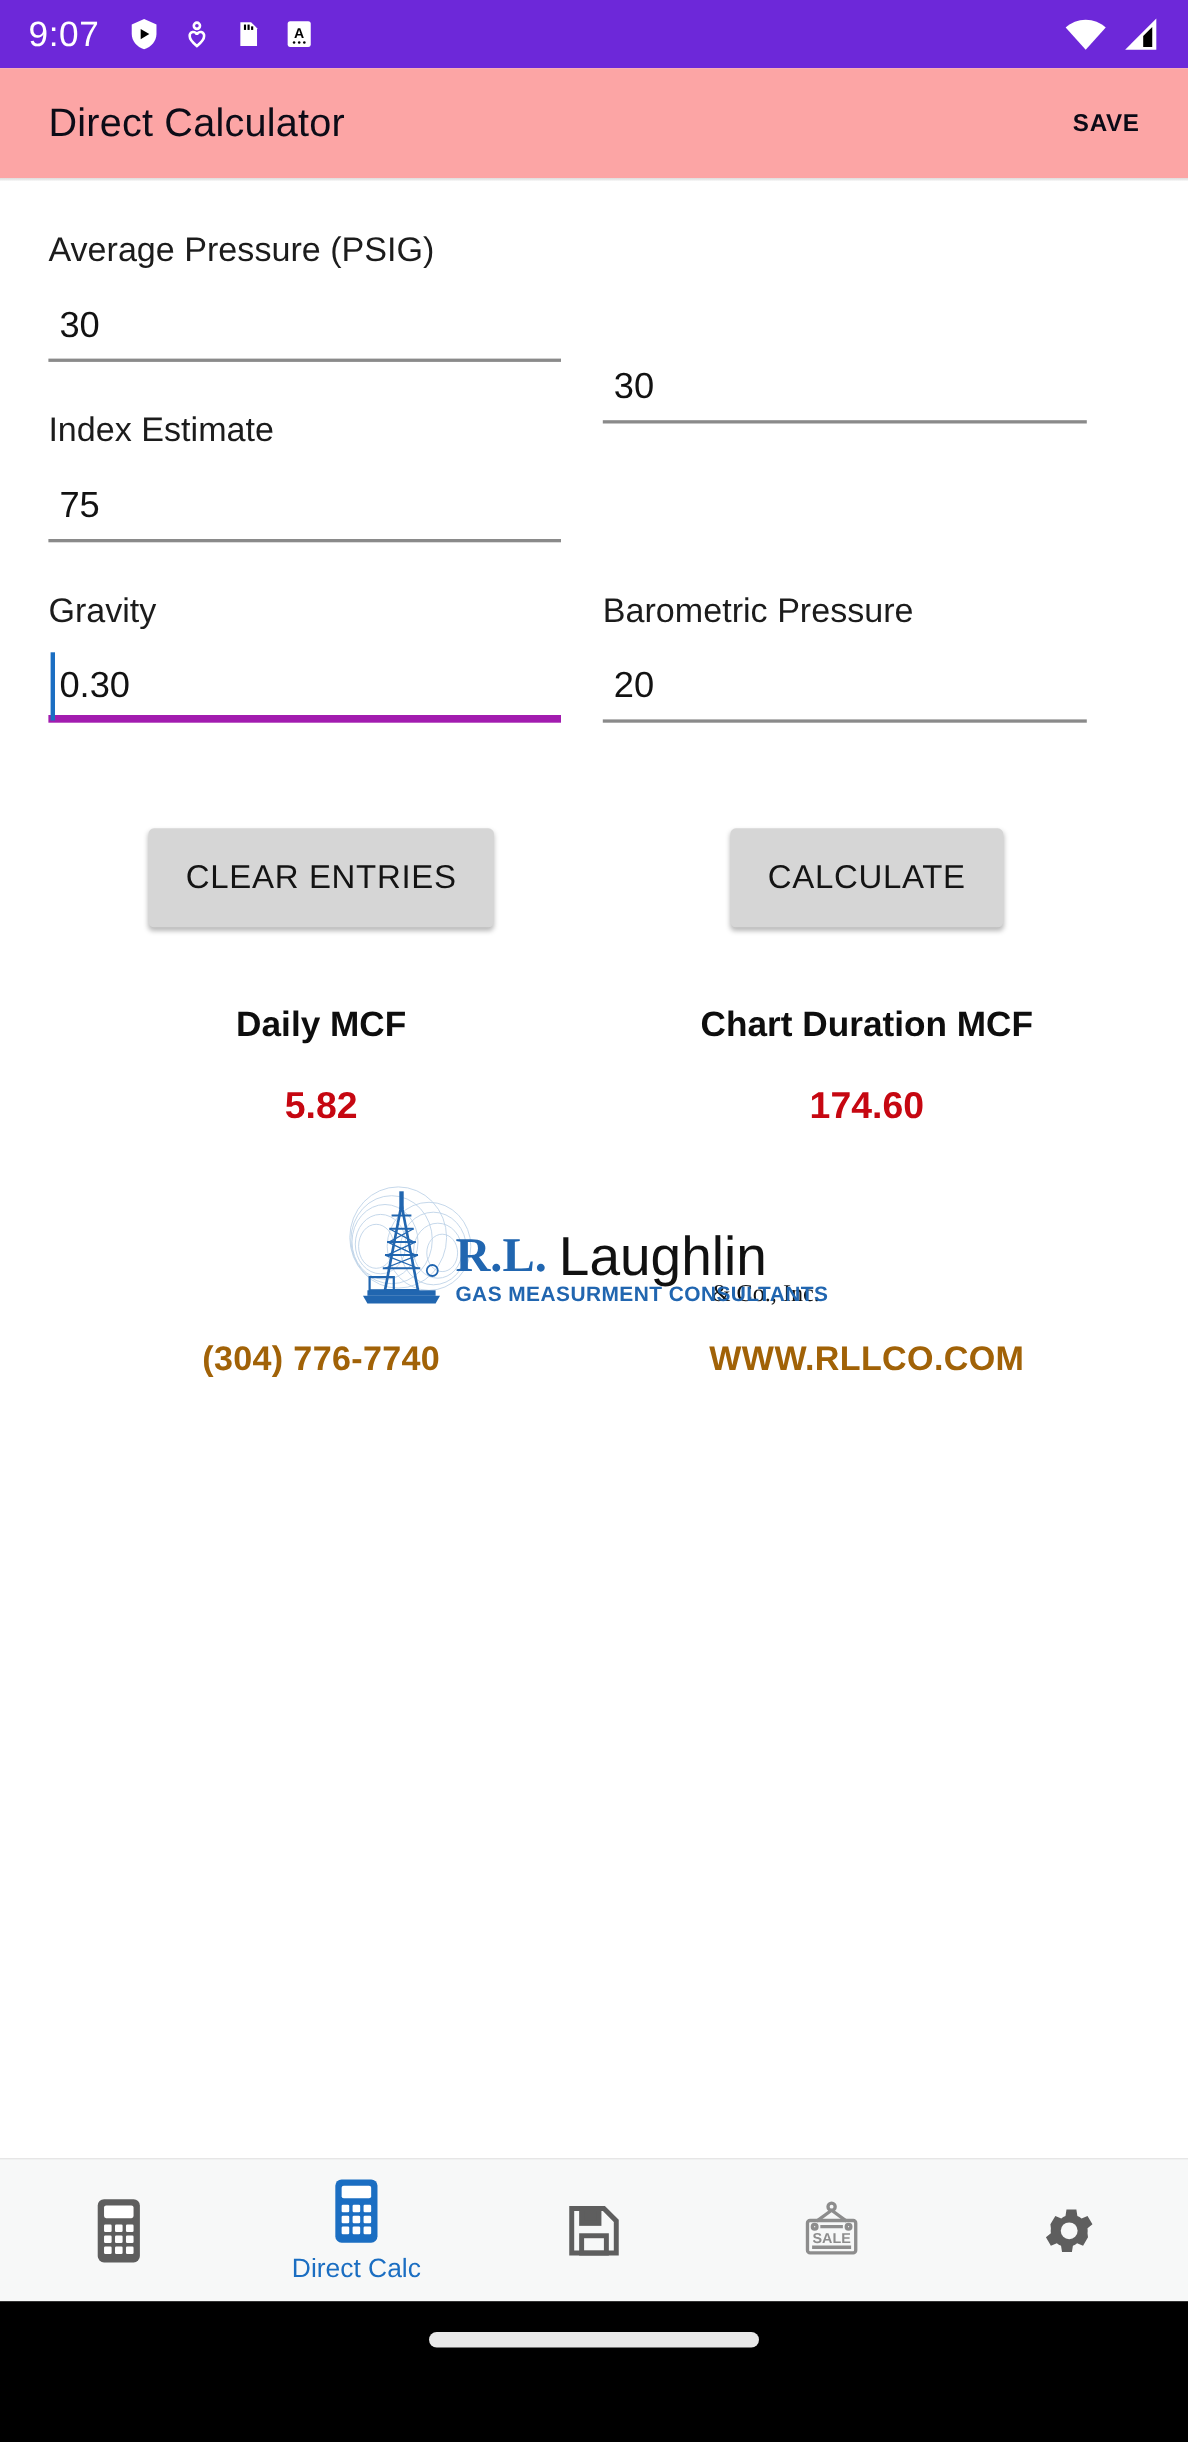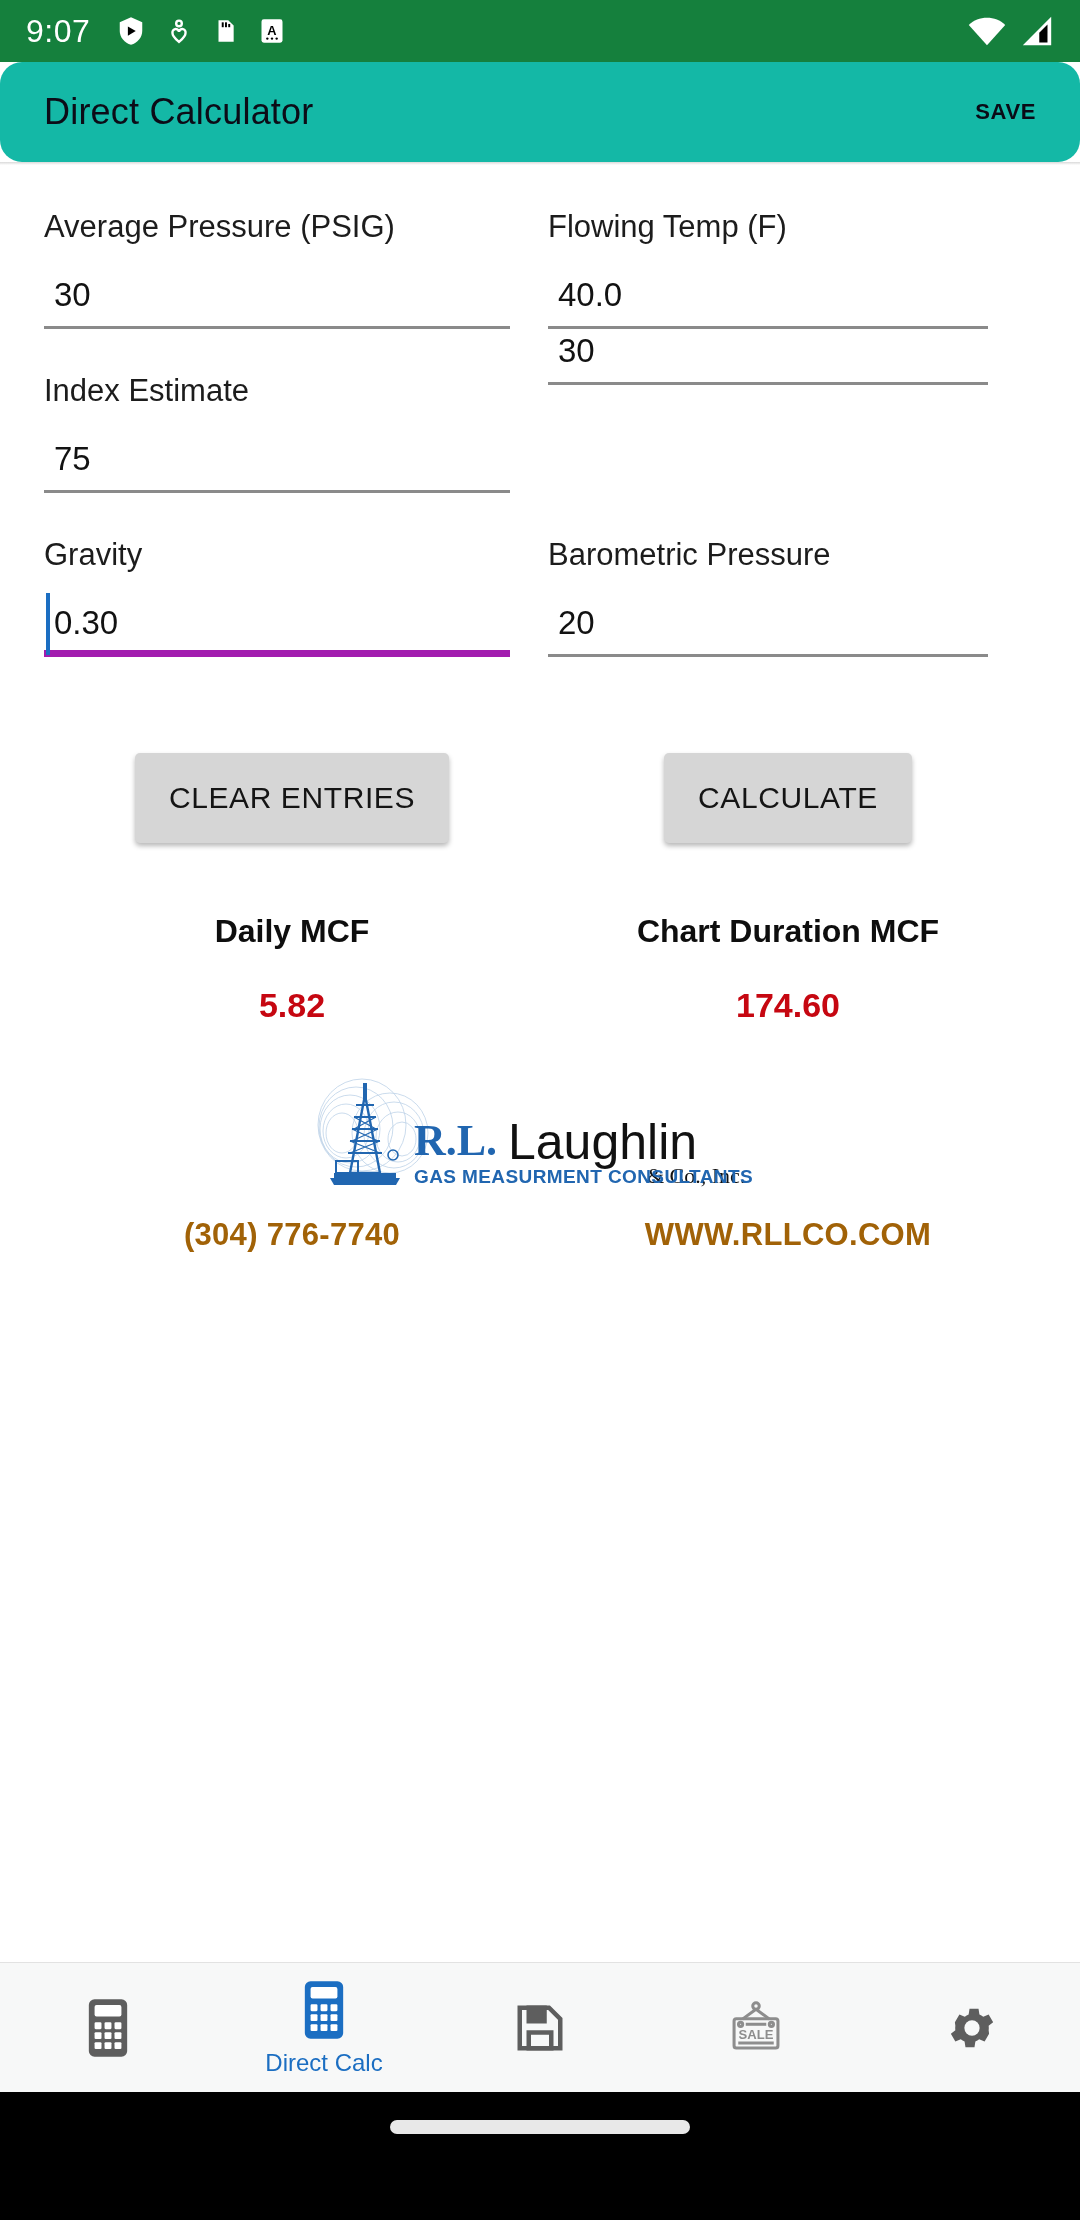--- a/index.html
+++ b/index.html
@@ -6,32 +6,32 @@
   html, body {
     width: 1080px; height: 2220px;
     background: #ffffff;
     font-family: "Liberation Sans", sans-serif;
     overflow: hidden;
   }
   .phone { position: relative; width: 1080px; height: 2220px; background:#fff; }
 
   
   .statusbar {
-    height: 62px; background:#15803d; color:#fff;
+    height: 62px; background:#6d28d9; color:#fff;
     display:flex; align-items:center; padding: 0 26px;
   }
   .sb-clock { font-size: 32px; letter-spacing: .5px; font-weight: 400; }
   .sb-left-icons { display:flex; align-items:center; gap: 20px; margin-left: 26px; }
   .sb-right-icons { margin-left:auto; display:flex; align-items:center; gap: 14px; }
   .sb-icon { display:block; }
 
   
   .appbar {
-    height: 100px; background:#14b8a6;
-    display:flex; align-items:center; padding: 0 44px; border-radius: 22px;
+    height: 100px; background:#fca5a5;
+    display:flex; align-items:center; padding: 0 44px;
   }
   .appbar-title { font-size: 36px; color:#0c0c17; font-weight: 400; letter-spacing:.2px; }
   .appbar-action {
     margin-left:auto; font-size: 22px; font-weight: 700;
     color:#0a0a16; letter-spacing: .6px;
   }
   .appbar-shadow { height: 3px; background:linear-gradient(#d9d9d9,#ffffff); }
 
   
   .content { padding: 0 44px; }
@@ -140,24 +140,20 @@
     <div class="appbar-action">SAVE</div>
   </div>
   <div class="appbar-shadow"></div>
 
   <div class="content">
 
     <div class="row">
       <div class="field">
         <div class="field-label">Average Pressure (PSIG)</div>
         <div class="field-input">30</div>
-      </div>
-      <div class="field right">
-        <div class="field-label">Flowing Temp (F)</div>
-        <div class="field-input">40.0</div>
       </div>
     </div>
 
     <div class="row">
       <div class="field">
         <div class="field-label">Index Estimate</div>
         <div class="field-input">75</div>
       </div>
       <div class="field right">
         <div class="field-input">30</div>

